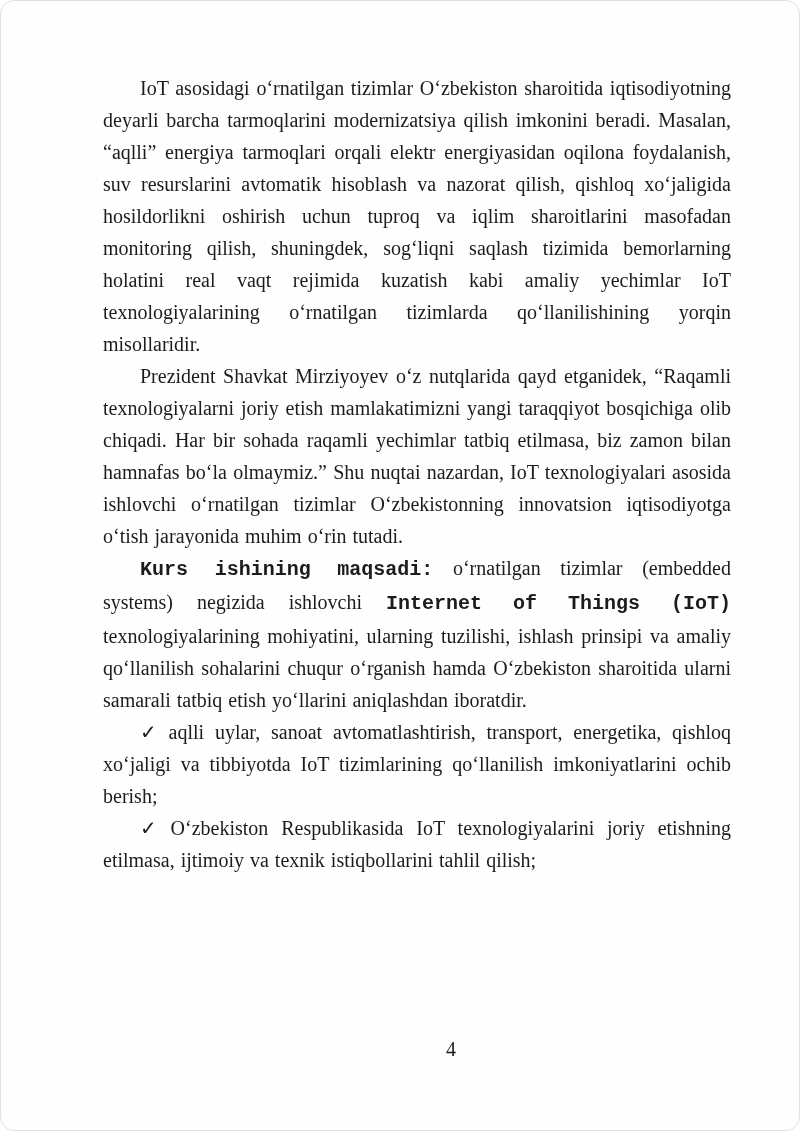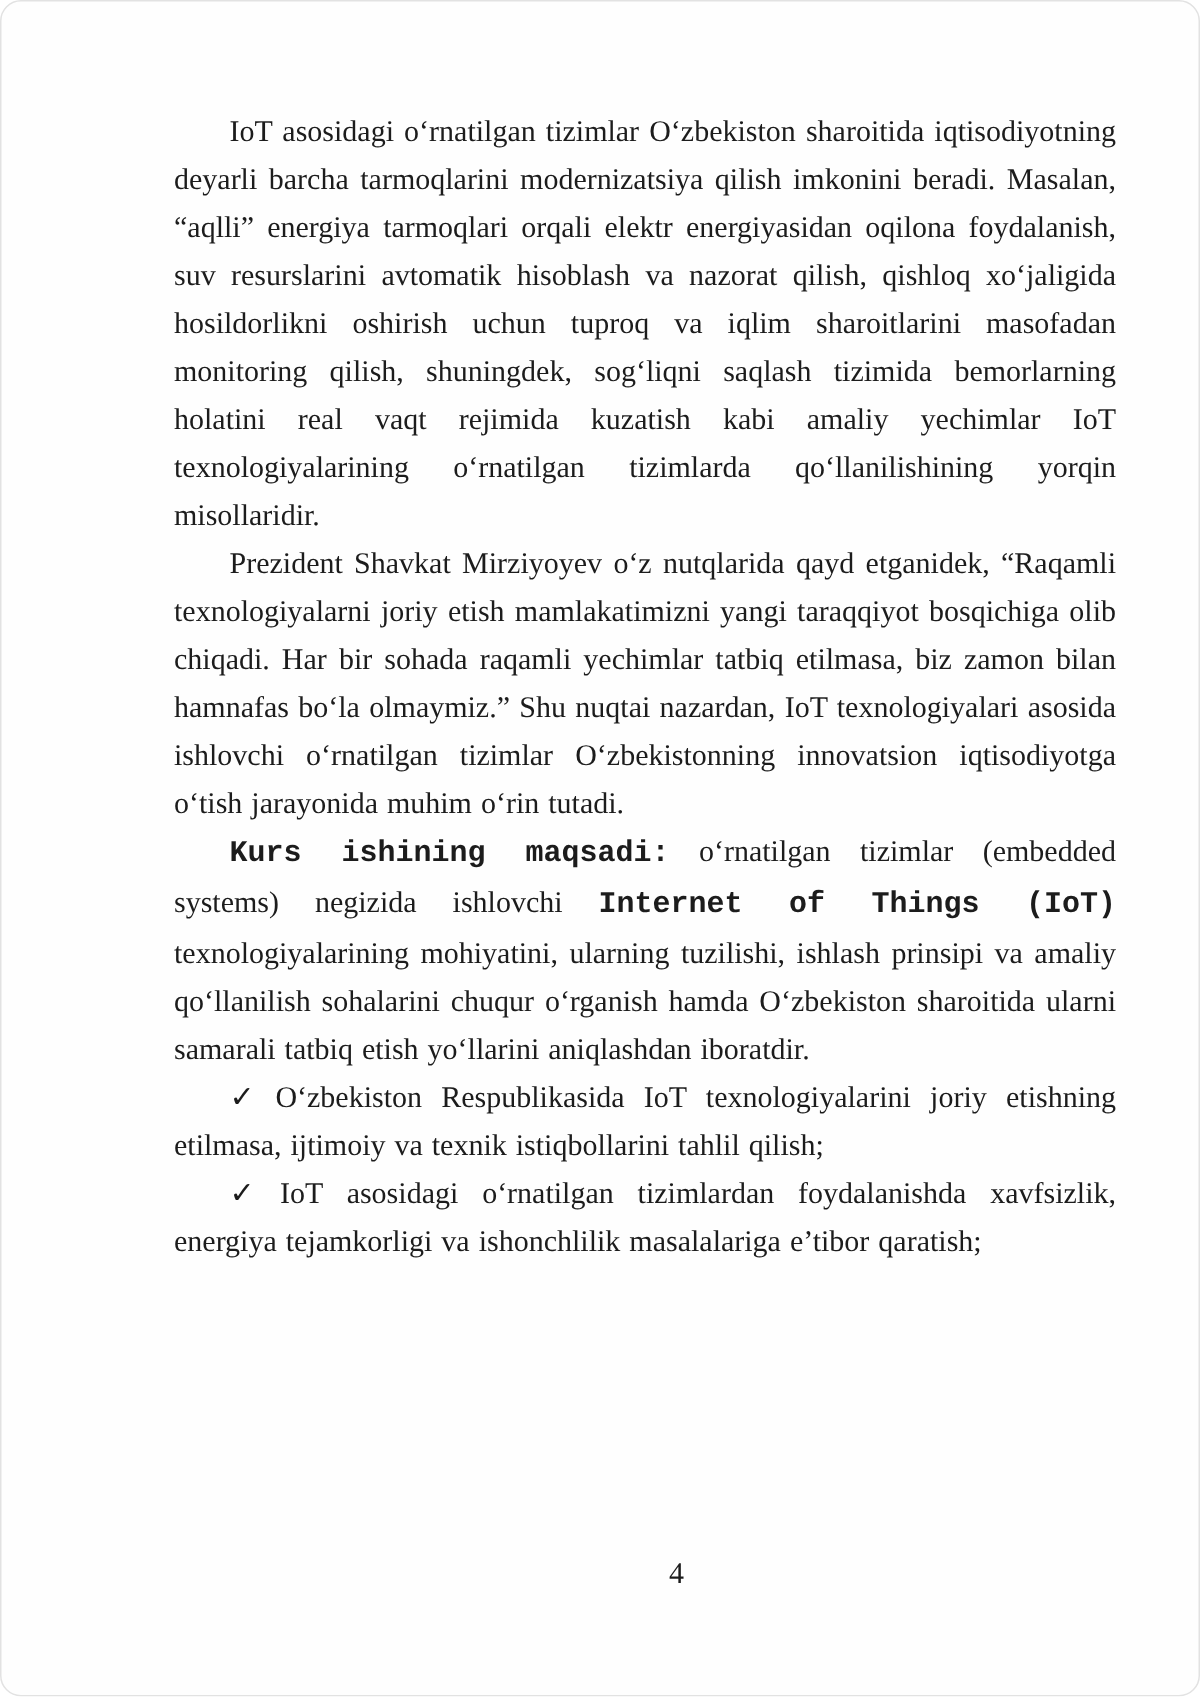--- a/index.html
+++ b/index.html
@@ -15,21 +15,21 @@
     border: 1px solid #e2e2e2;
     border-radius: 14px;
     box-sizing: border-box;
     overflow: hidden;
     font-family: "Liberation Serif", "DejaVu Serif", serif;
     color: #1c1c1c;
   }
   .doc-body {
     position: absolute;
     top: 71px;
-    left: 115px;
+    left: 102px;
     width: 628px;
   }
   .para {
     margin: 0;
     font-size: 20px;
     line-height: 32px;
     text-align: justify;
     text-indent: 37px;
     word-spacing: 1px;
   }
@@ -54,17 +54,17 @@
   }
 </style>
 </head>
 <body>
 
 <div class="page">
   <div class="doc-body">
       <p class="para"><span>IoT asosidagi o‘rnatilgan tizimlar O‘zbekiston sharoitida iqtisodiyotning deyarli barcha tarmoqlarini modernizatsiya qilish imkonini beradi. Masalan, “aqlli” energiya tarmoqlari orqali elektr energiyasidan oqilona foydalanish, suv resurslarini avtomatik hisoblash va nazorat qilish, qishloq xo‘jaligida hosildorlikni oshirish uchun tuproq va iqlim sharoitlarini masofadan monitoring qilish, shuningdek, sog‘liqni saqlash tizimida bemorlarning holatini real vaqt rejimida kuzatish kabi amaliy yechimlar IoT texnologiyalarining o‘rnatilgan tizimlarda qo‘llanilishining yorqin misollaridir.</span></p>
       <p class="para"><span>Prezident Shavkat Mirziyoyev o‘z nutqlarida qayd etganidek, “Raqamli texnologiyalarni joriy etish mamlakatimizni yangi taraqqiyot bosqichiga olib chiqadi. Har bir sohada raqamli yechimlar tatbiq etilmasa, biz zamon bilan hamnafas bo‘la olmaymiz.” Shu nuqtai nazardan, IoT texnologiyalari asosida ishlovchi o‘rnatilgan tizimlar O‘zbekistonning innovatsion iqtisodiyotga o‘tish jarayonida muhim o‘rin tutadi.</span></p>
       <p class="para"><span class="bold">Kurs ishining maqsadi:</span><span> o‘rnatilgan tizimlar (embedded systems) negizida ishlovchi </span><span class="bold">Internet of Things (IoT)</span><span> texnologiyalarining mohiyatini, ularning tuzilishi, ishlash prinsipi va amaliy qo‘llanilish sohalarini chuqur o‘rganish hamda O‘zbekiston sharoitida ularni samarali tatbiq etish yo‘llarini aniqlashdan iboratdir.</span></p>
+      <p class="para"><span class="check">✓</span><span>aqlli uylar, sanoat avtomatlashtirish, transport, energetika, qishloq xo‘jaligi va tibbiyotda IoT tizimlarining qo‘llanilish imkoniyatlarini ochib berish;</span></p>
       <p class="para"><span class="check">✓</span><span>O‘zbekiston Respublikasida IoT texnologiyalarini joriy etishning etilmasa, ijtimoiy va texnik istiqbollarini tahlil qilish;</span></p>
-      <p class="para"><span class="check">✓</span><span>IoT asosidagi o‘rnatilgan tizimlardan foydalanishda xavfsizlik, energiya tejamkorligi va ishonchlilik masalalariga e’tibor qaratish;</span></p>
     </div>
   <div class="page-number">4</div>
 </div>
 
 </body></html>

